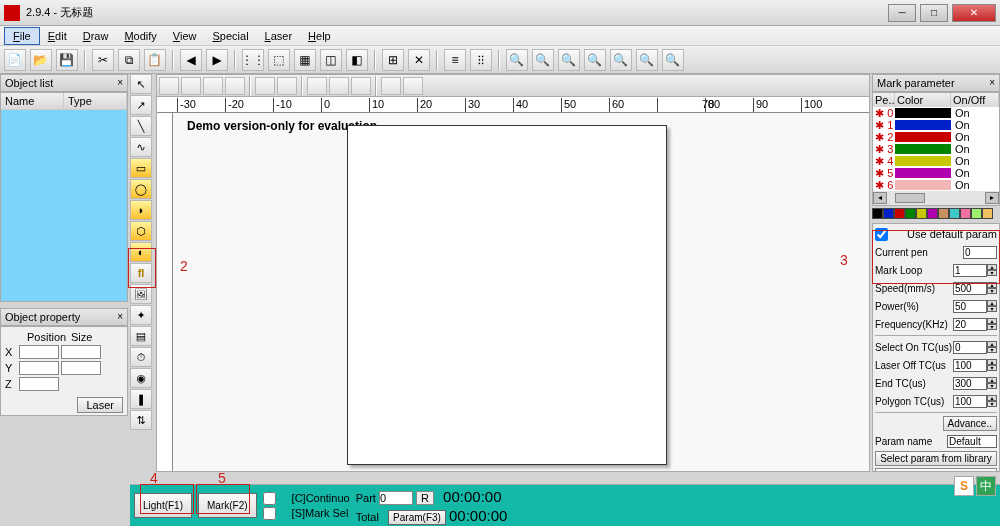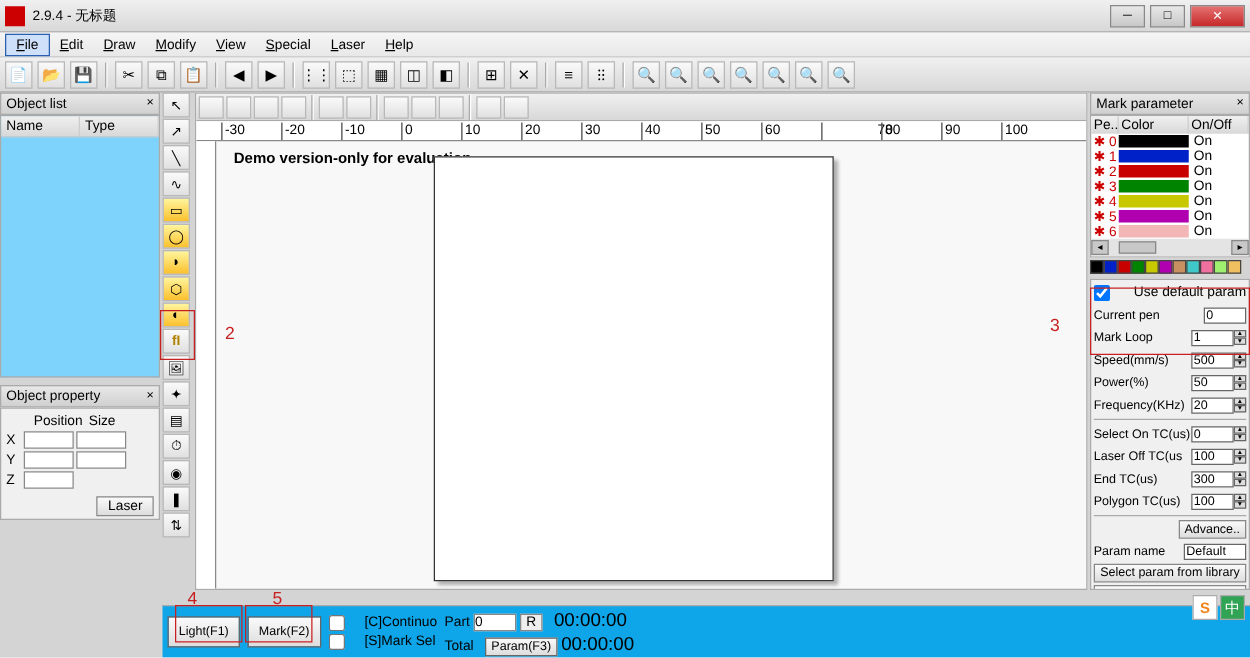--- a/index.html
+++ b/index.html
@@ -63,21 +63,21 @@
 
 .params { border:1px solid #aaa; background:#f0f0f0; margin-top:4px; padding:2px; flex:1; overflow:hidden; }
 .params .prow { display:flex; align-items:center; margin-bottom:2px; height:16px;justify-content:space-between; }
 .params .plbl { flex:1; font-size:10px; }
 .params input[type=text] { width:34px; height:13px; border:1px solid #666; font-size:10px; padding:0 1px; }
 .params .spin { width:10px; display:flex; flex-direction:column; }
 .params .spin span { height:6px; border:1px solid #666; font-size:6px; line-height:4px; text-align:center; background:#ddd; }
 .params .hr { height:1px; background:#aaa; margin:3px 0; }
 .params .btn { border:1px solid #888; background:linear-gradient(#fafafa,#ddd); padding:1px 4px; font-size:10px; }
 
-.bottom { position:absolute; left:130px; right:0; bottom:0; height:42px; background:#0ea5e9; border-top:1px solid #aaa; display:flex; align-items:center; padding:2px 4px; gap:6px; }
+.bottom { position:absolute; left:130px; right:0; bottom:0; height:42px; background:#14b8a6; border-top:1px solid #aaa; display:flex; align-items:center; padding:2px 4px; gap:6px; }
 .bottom .bb { border:1px solid #666; background:linear-gradient(#fafafa,#ddd); padding:6px 8px; font-size:10px; }
 .bottom .col { display:flex; flex-direction:column; gap:2px; }
 .bottom .col label { display:flex; align-items:center; gap:16px; font-size:10px; }
 .bottom input[type=text] { border:1px solid #888; height:14px; }
 .bottom .time { font-size:15px; }
 
 .ann { position:absolute; color:#c82020; font-size:14px; pointer-events:none; }
 .annbox { position:absolute; border:1px solid #c82020; pointer-events:none; }
 
 .ime { position:absolute; right:4px; bottom:30px; display:flex; gap:2px; }

